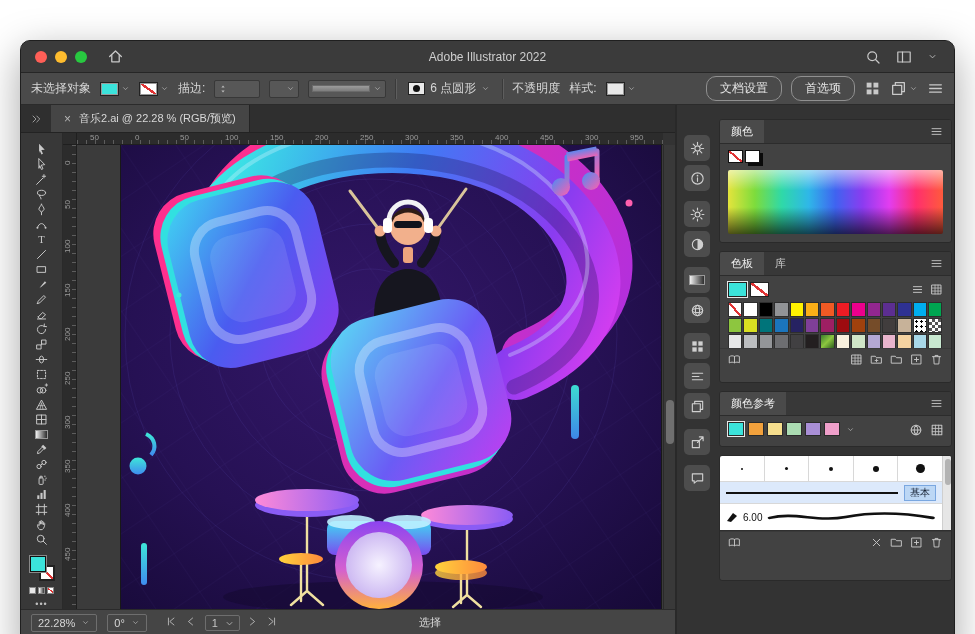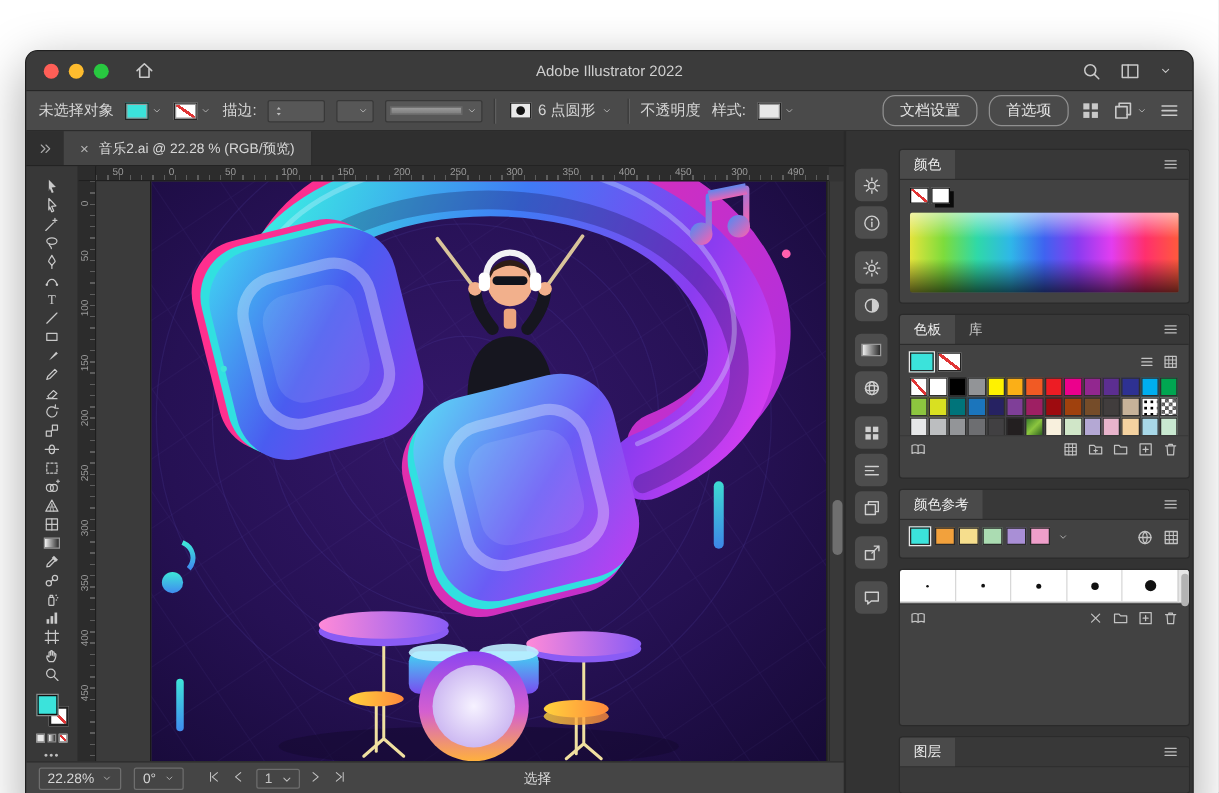--- a/index.html
+++ b/index.html
@@ -463,21 +463,21 @@
         <span class="rlabel" style="left: 103px;">50</span>
         <span class="rlabel" style="left: 148px;">100</span>
         <span class="rlabel" style="left: 193px;">150</span>
         <span class="rlabel" style="left: 238px;">200</span>
         <span class="rlabel" style="left: 283px;">250</span>
         <span class="rlabel" style="left: 328px;">300</span>
         <span class="rlabel" style="left: 373px;">350</span>
         <span class="rlabel" style="left: 418px;">400</span>
         <span class="rlabel" style="left: 463px;">450</span>
         <span class="rlabel" style="left: 508px;">300</span>
-        <span class="rlabel" style="left: 553px;">490</span>
+        <span class="rlabel" style="left: 553px;">950</span>
       </div>
     <div class="vruler">
         <span class="rlabel-v" style="top: 8px;">0</span>
         <span class="rlabel-v" style="top: 52px;">50</span>
         <span class="rlabel-v" style="top: 96px;">100</span>
         <span class="rlabel-v" style="top: 140px;">150</span>
         <span class="rlabel-v" style="top: 184px;">200</span>
         <span class="rlabel-v" style="top: 228px;">250</span>
         <span class="rlabel-v" style="top: 272px;">300</span>
         <span class="rlabel-v" style="top: 316px;">350</span>
@@ -968,20 +968,33 @@
             <div class="bcell">
               <span class="bdot" style="width: 4px; height: 4px;"></span>
             </div>
             <div class="bcell">
               <span class="bdot" style="width: 6px; height: 6px;"></span>
             </div>
             <div class="bcell">
               <span class="bdot" style="width: 9px; height: 9px;"></span>
             </div>
           </div>
+        <div class="bbasic">
+          <span class="bline"></span>
+          <span class="btag">基本</span>
+        </div>
+        <div class="bsize">
+          <svg class="nibic" viewBox="0 0 12 12">
+            <path d="M1 10 L7 2 L11 5 L5 11 Z" fill="#111"></path>
+          </svg>
+          <span>6.00</span>
+          <svg class="wave" viewBox="0 0 120 16" preserveAspectRatio="none">
+            <path d="M2 9 C20 2 36 14 56 8 S96 3 118 9" stroke="#111" stroke-width="3" fill="none" stroke-linecap="round"></path>
+          </svg>
+        </div>
         <div class="bscroll">
             <div class="bthumb"></div>
           </div>
       </div>
       <div class="pfoot">
         <span class="ic" style="display: inline-block; width: 13px; height: 13px;">
             <svg viewBox="0 0 16 16" width="100%" height="100%" fill="none" stroke="currentColor" stroke-width="1.2" stroke-linecap="round" stroke-linejoin="round">
               <path d="M2 4.2c2-1 4-1 6 0 2-1 4-1 6 0V12c-2-1-4-1-6 0-2-1-4-1-6 0Z"></path>
               <path d="M8 4.2V12"></path>
             </svg>
@@ -1004,26 +1017,15 @@
             </svg>
           </span>
         <span class="ic" style="display: inline-block; width: 13px; height: 13px;">
             <svg viewBox="0 0 16 16" width="100%" height="100%" fill="none" stroke="currentColor" stroke-width="1.2" stroke-linecap="round" stroke-linejoin="round">
               <path d="M3 4.5h10M6.2 4.5V3h3.6v1.5M4.5 4.5l.6 9h5.8l.6-9"></path>
             </svg>
           </span>
       </div>
     </div>
 
-    <div class="panel" style="top:484px;height:46px">
-      <div class="phead">
-        <span class="ptab active">图层</span>
-        <span class="pmenu">
-            <svg viewBox="0 0 16 16" width="100%" height="100%" fill="none" stroke="currentColor" stroke-width="1.2" stroke-linecap="round" stroke-linejoin="round">
-              <path d="M2.5 4.5h11M2.5 8h11M2.5 11.5h11"></path>
-            </svg>
-          </span>
-      </div>
-      <div class="laybody"></div>
-    </div>
 
   </div>
 </div>
 
 </body></html>

